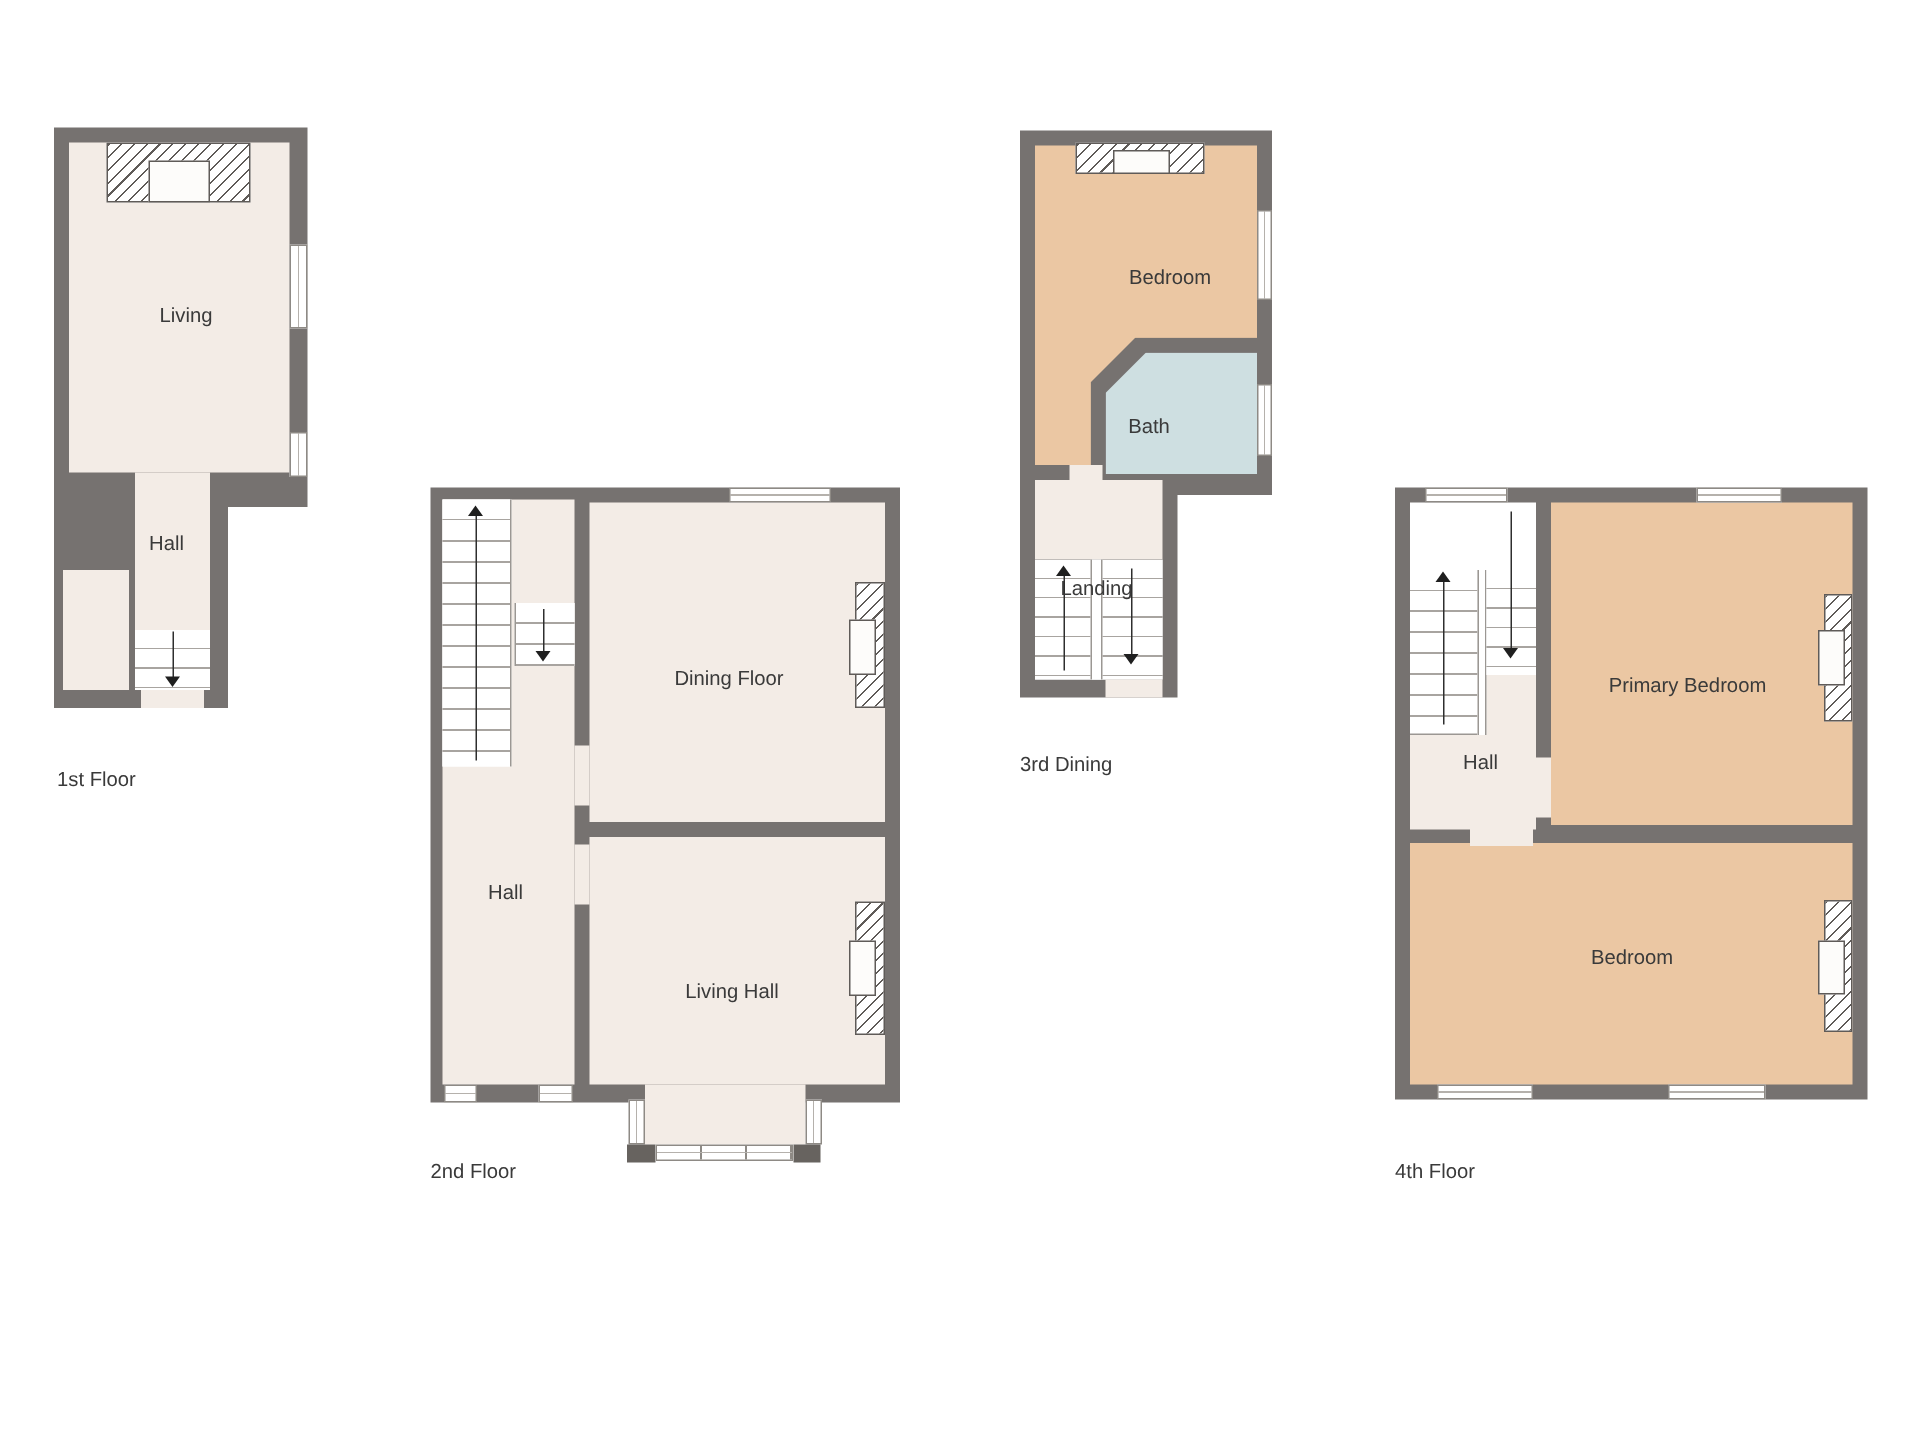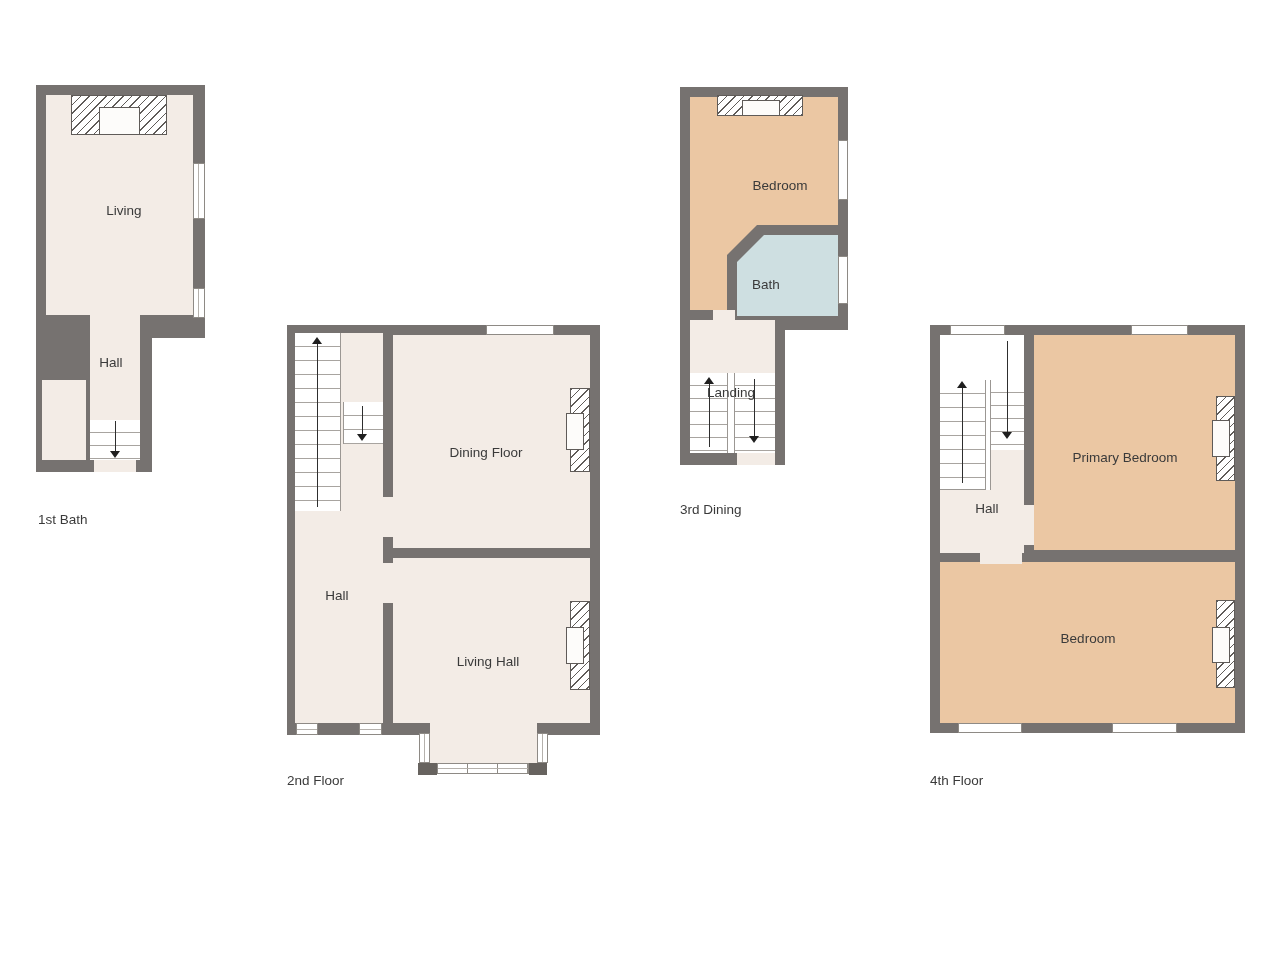--- a/index.html
+++ b/index.html
@@ -48,21 +48,21 @@
     <div class="win win-v" style="left:193px;top:163px;width:12px;height:56px;"></div>
     <div class="win win-v" style="left:193px;top:288px;width:12px;height:30px;"></div>
     <div class="stairs tr13" style="left:90px;top:420px;width:50px;height:40px;"></div>
     <div class="gap" style="left:94px;top:460px;width:42px;height:12px;"></div>
     <div class="arr down" style="left:110px;top:421px;height:37px;">
         <div class="stem"></div>
         <div class="tip"></div>
       </div>
     <div class="room-label" style="left:124px;top:210px;">Living</div>
     <div class="room-label" style="left:111px;top:362px;">Hall</div>
-    <div class="floor-label" style="left:38px;top:512px;">1st Bath</div>
+    <div class="floor-label" style="left:38px;top:512px;">1st Floor</div>
   </div>
 
   <div>
     <div class="wall" style="left:287px;top:325px;width:313px;height:410px;"></div>
     <div class="floor" style="left:295px;top:333px;width:88px;height:390px;"></div>
     <div class="floor" style="left:393px;top:335px;width:197px;height:213px;"></div>
     <div class="floor" style="left:393px;top:558px;width:197px;height:165px;"></div>
     <div class="gap" style="left:383px;top:497px;width:10px;height:40px;"></div>
     <div class="gap" style="left:383px;top:563px;width:10px;height:40px;"></div>
     <div class="stairs tr14" style="left:295px;top:333px;width:46px;height:178px;border-right:1px solid #9b9793;"></div>

